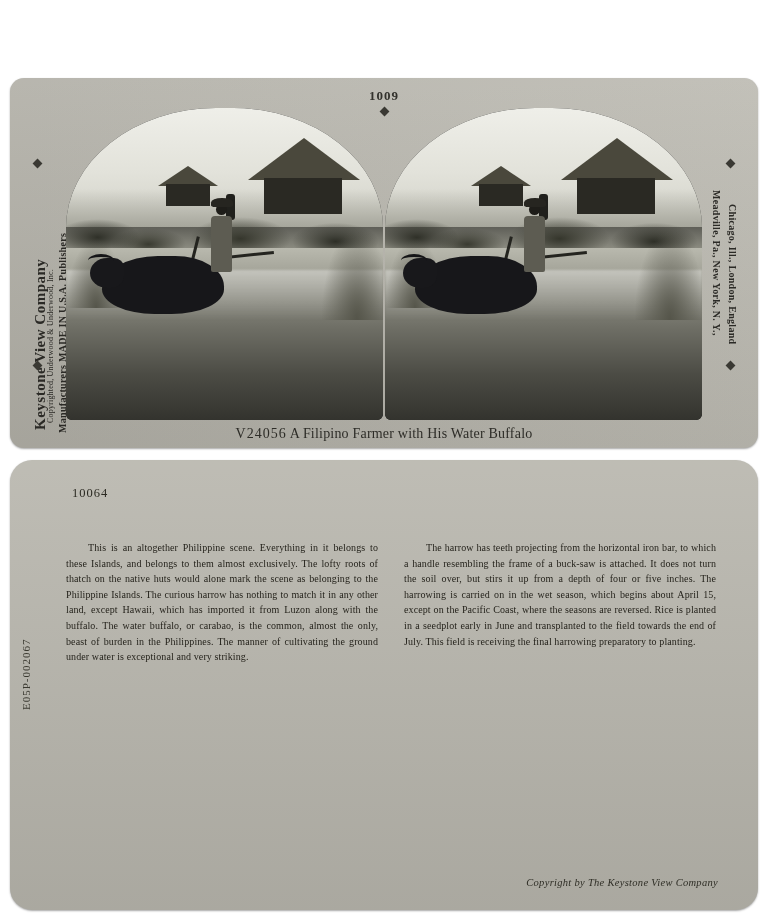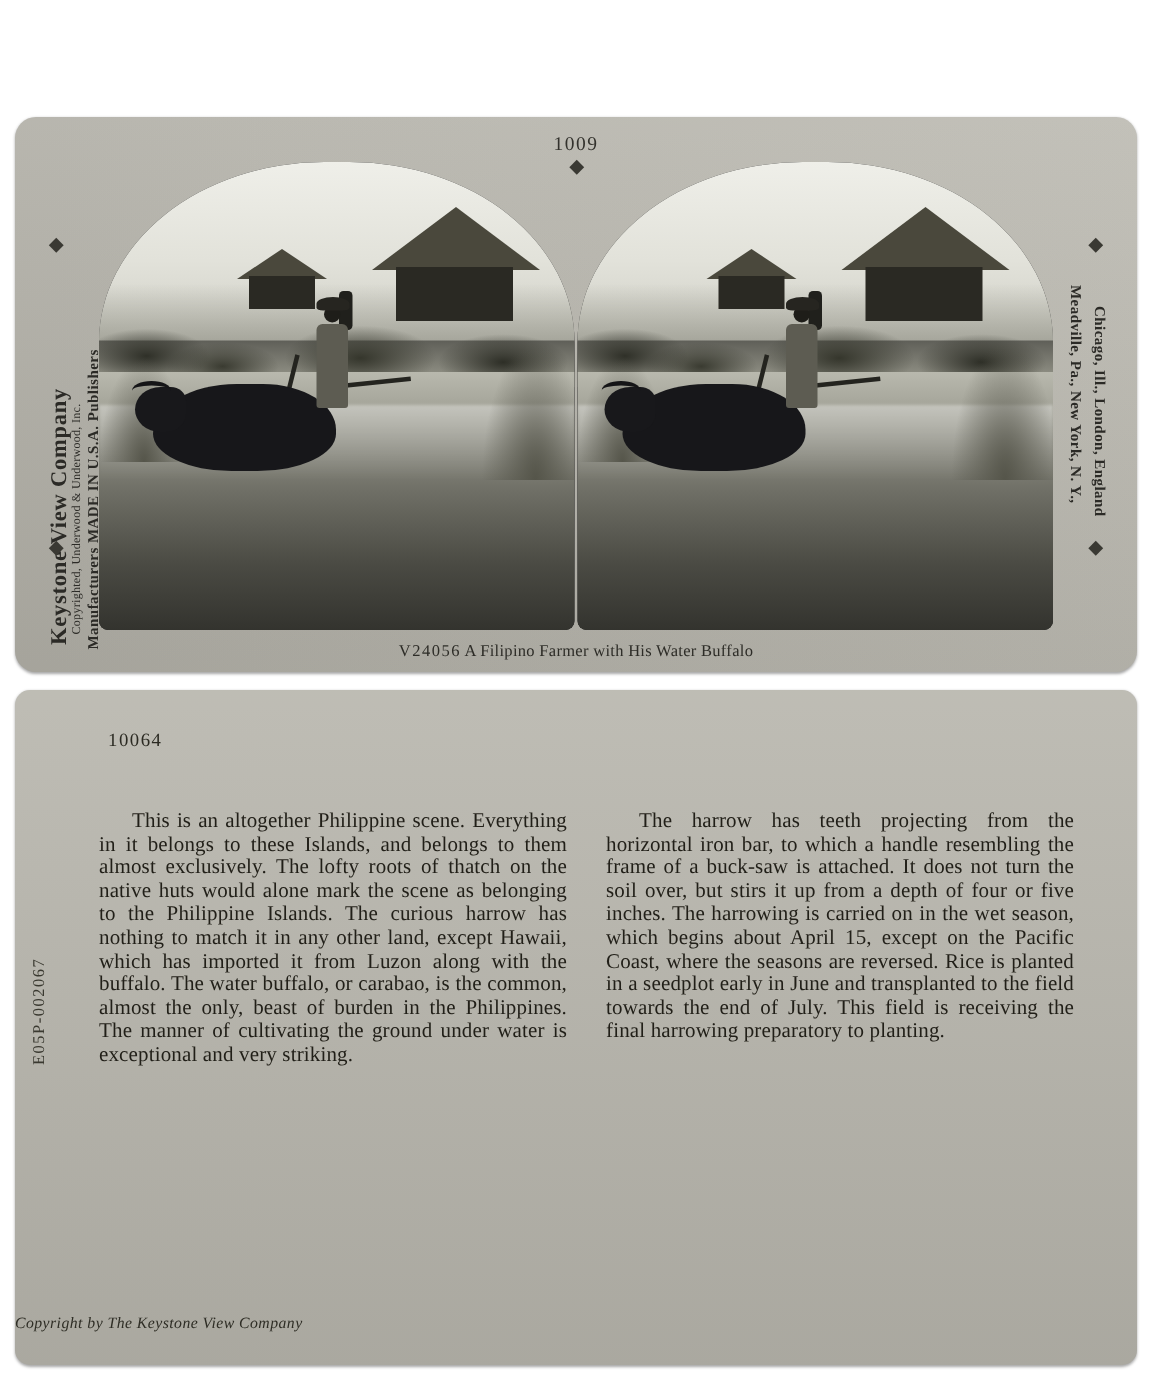--- a/index.html
+++ b/index.html
@@ -88,21 +88,21 @@
     transform: rotate(45deg);
   }
 
   .card-number {
     position: absolute;
     top: 10px;
     left: 0;
     width: 748px;
     text-align: center;
     font-size: 13px;
-    font-weight: normal;
+    font-weight: bold;
     color: #33322d;
     letter-spacing: 1px;
   }
 
   .photo-wrap {
     position: absolute;
     top: 30px;
     left: 56px;
     width: 636px;
     height: 312px;
@@ -202,38 +202,38 @@
     background: #24241f;
   }
 
   .photo-caption {
     position: absolute;
     left: 56px;
     right: 56px;
     bottom: 8px;
     text-align: center;
     color: #2d2c27;
-    font-size: 11px;
+    font-size: 14px;
     line-height: 12px;
     letter-spacing: 0.2px;
     margin-top: 19px;
   }
   .photo-caption .line1 .code {
     letter-spacing: 1px;
   }
 
   
   .text-card {
     position: absolute;
     left: 10px;
     top: 460px;
     width: 748px;
     height: 450px;
     background: #b7b5ac;
-    border-radius: 10px;
+    border-radius: 22px;
     box-shadow: 0 1px 2px rgba(0,0,0,0.35);
     background-image:
       linear-gradient(180deg, rgba(255,255,255,0.10), rgba(0,0,0,0.07));
     color: #232219;
     overflow: hidden;
   }
 
   .side-code {
     position: absolute;
     left: 10px;
@@ -271,41 +271,41 @@
   .columns {
     position: absolute;
     left: 56px;
     top: 80px;
     width: 650px;
     display: flex;
     gap: 26px;
   }
   .col {
     width: 312px;
-    font-size: 14px;
+    font-size: 10px;
     line-height: 15.6px;
     text-align: justify;
     text-justify: inter-word;
     color: #211f18;
     letter-spacing: 0.1px;
   }
   .col p {
     margin: 0;
     text-indent: 22px;
   }
   .col p.noindent {
     text-indent: 0;
   }
 
   .copyright {
     position: absolute;
     left: 0;
     right: 40px;
     bottom: 22px;
-    text-align: left;
+    text-align: right;
     font-size: 10.5px;
     font-style: italic;
     color: #2e2d25;
     letter-spacing: 0.3px;
   }
 </style>
 </head>
 <body>
 
 <div class="page">

